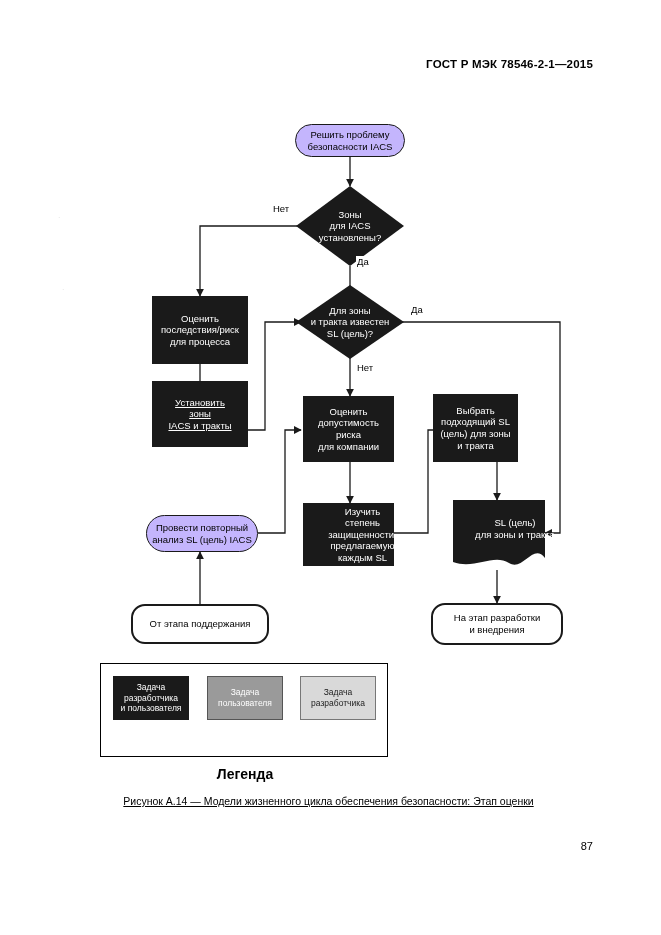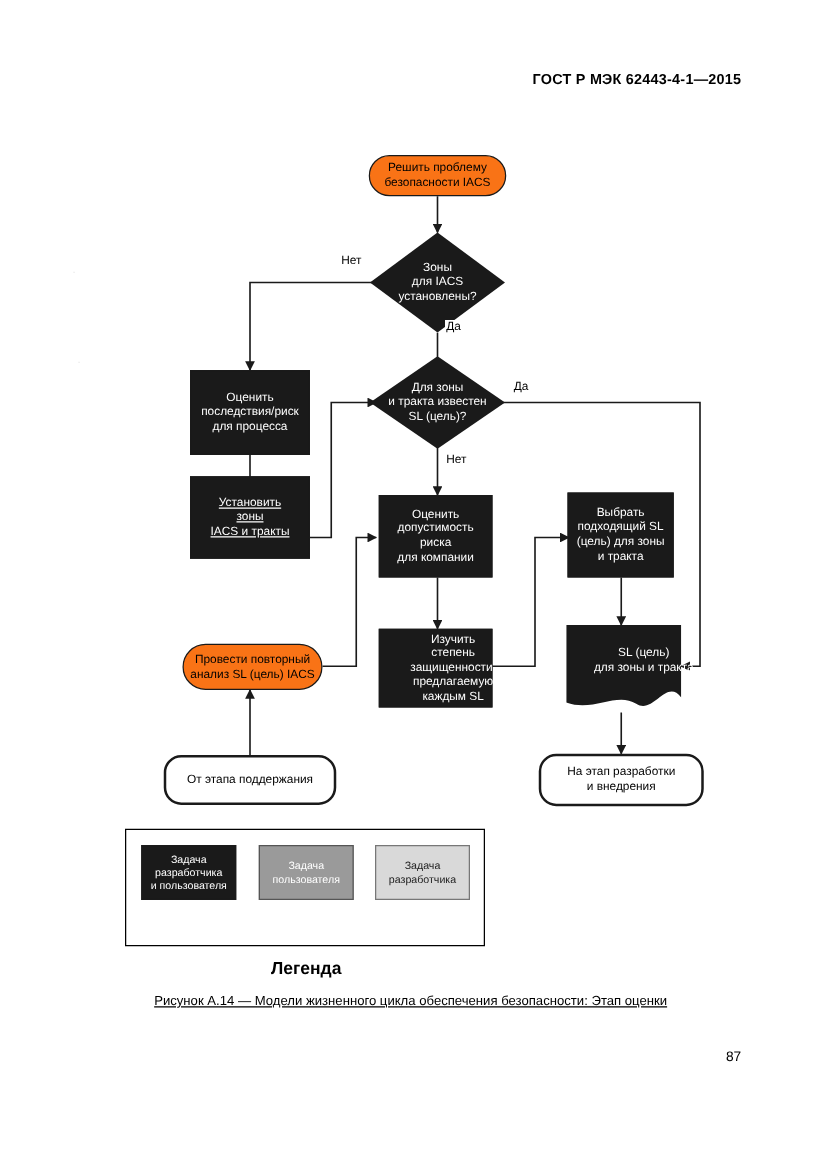--- a/index.html
+++ b/index.html
@@ -70,21 +70,21 @@
     line-height: 1.22;
     white-space: pre-line;
   }
   .node-black {
     background: #1a1a1a;
     color: #ffffff;
     font-size: 9.5px;
     border: 1px solid #1a1a1a;
   }
   .node-term {
-    background: #f97316;
+    background: #c4b5fd;
     color: #000000;
     font-size: 9.5px;
     border: 1.6px solid #1a1a1a;
     border-radius: 999px;
   }
   .node-term.thin {
     border-width: 1.2px;
   }
   .node-round-rect {
     background: #ffffff;
@@ -205,21 +205,21 @@
     color: #e8e8e8;
     font-size: 9px;
     user-select: none;
   }
 </style>
 </head>
 <body>
 
 <div class="page">
 
-  <div class="doc-header">ГОСТ Р МЭК 62443-4-1—2015</div>
+  <div class="doc-header">ГОСТ Р МЭК 78546-2-1—2015</div>
 
   <div class="scan-mark" style="left:58px; top:210px;">.</div>
   <div class="scan-mark" style="left:62px; top:282px;">.</div>
 
   <div class="figure">
 
     <svg class="wires" viewBox="0 0 661 790" xmlns="http://www.w3.org/2000/svg">
       <defs>
         <marker id="arrow" viewBox="0 0 10 10" refX="9" refY="5" markerWidth="6" markerHeight="6" orient="auto-start-reverse">
           <path d="M 0 0 L 10 5 L 0 10 z" fill="#1a1a1a"></path>
@@ -286,21 +286,21 @@
 SL (цель)?</div>
     </div>
 
     <div class="node node-black" style="left:303px; top:396px; width:91px; height:66px;">
       <span>Оценить
 допустимость
 риска
 для компании</span>
     </div>
 
-    <div class="node node-black" style="left:454px; top:394px; width:85px; height:68px;">
+    <div class="node node-black" style="left:433px; top:394px; width:85px; height:68px;">
       <span>Выбрать
 подходящий SL
 (цель) для зоны
 и тракта</span>
     </div>
 
     <div class="node node-black" style="left:303px; top:503px; width:91px; height:63px;padding-left:28px;">
       <span>Изучить степень
 защищенности,
 предлагаемую

